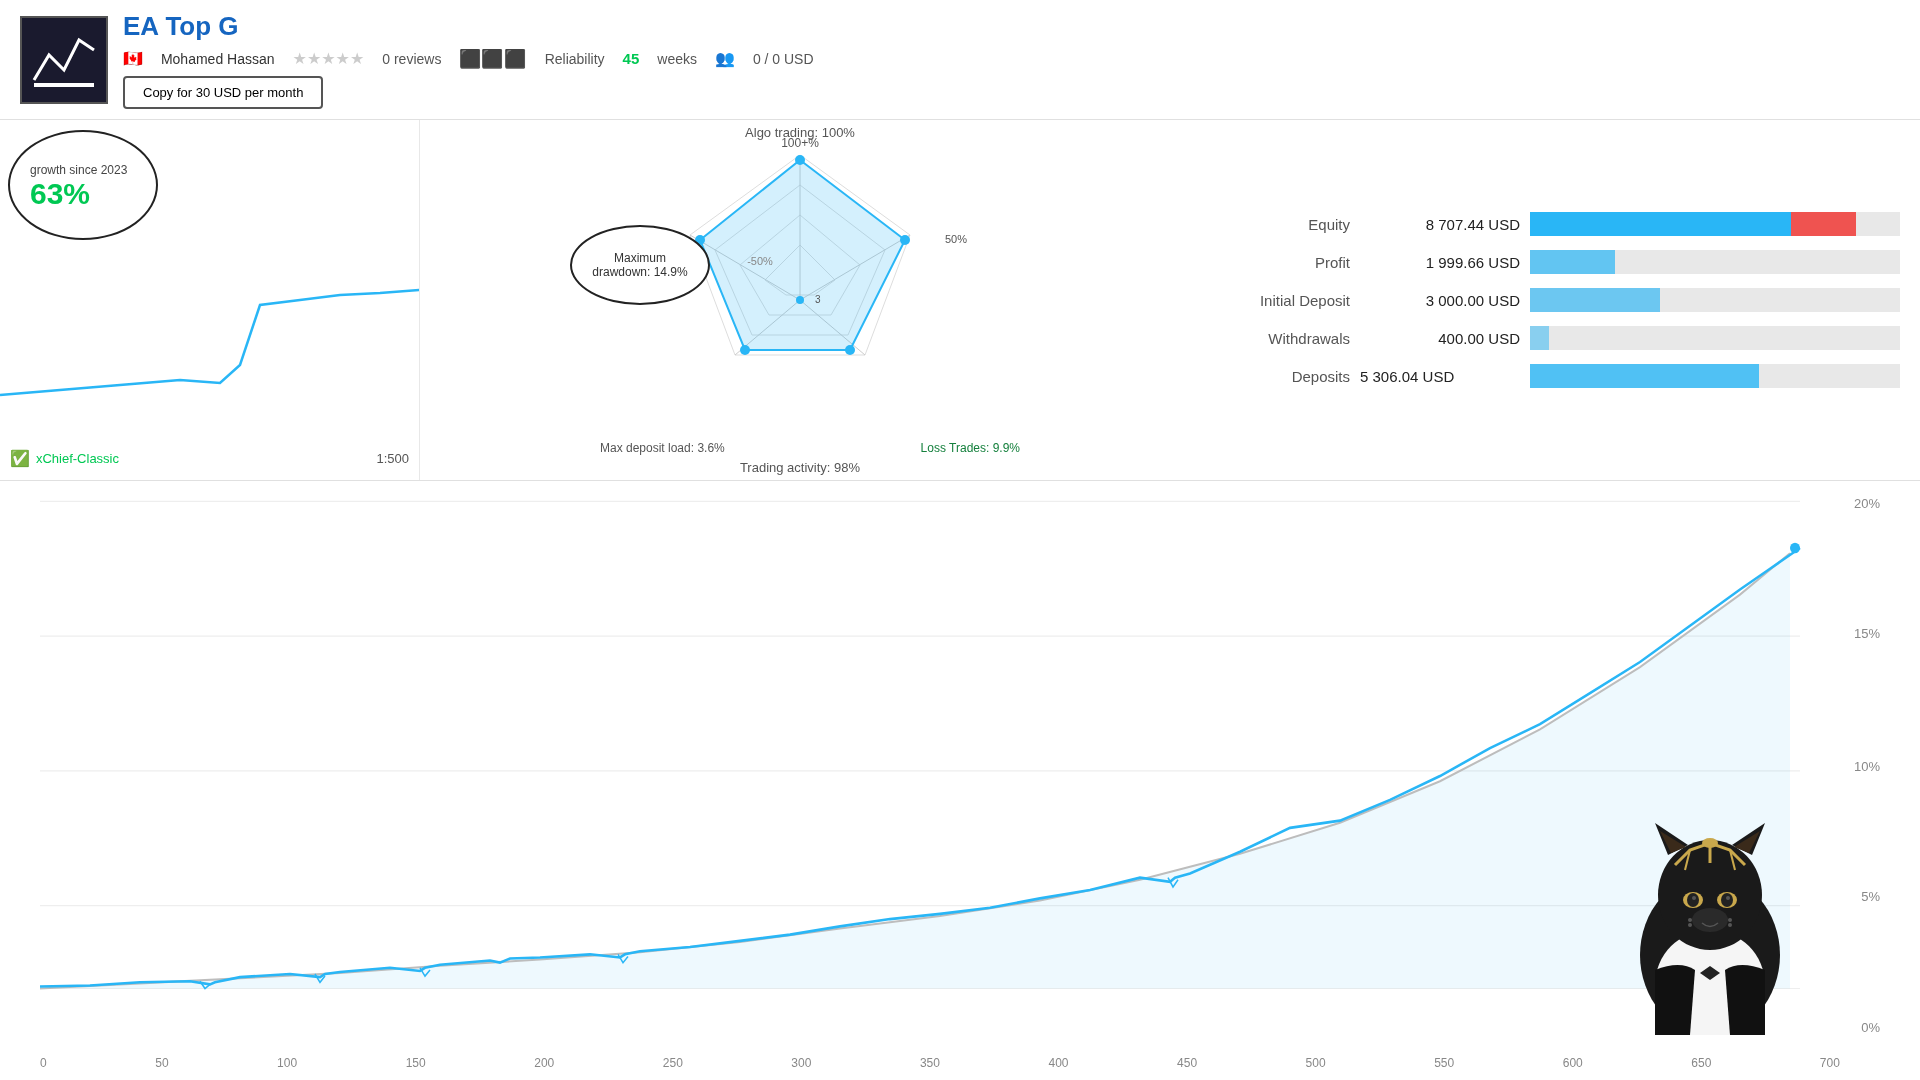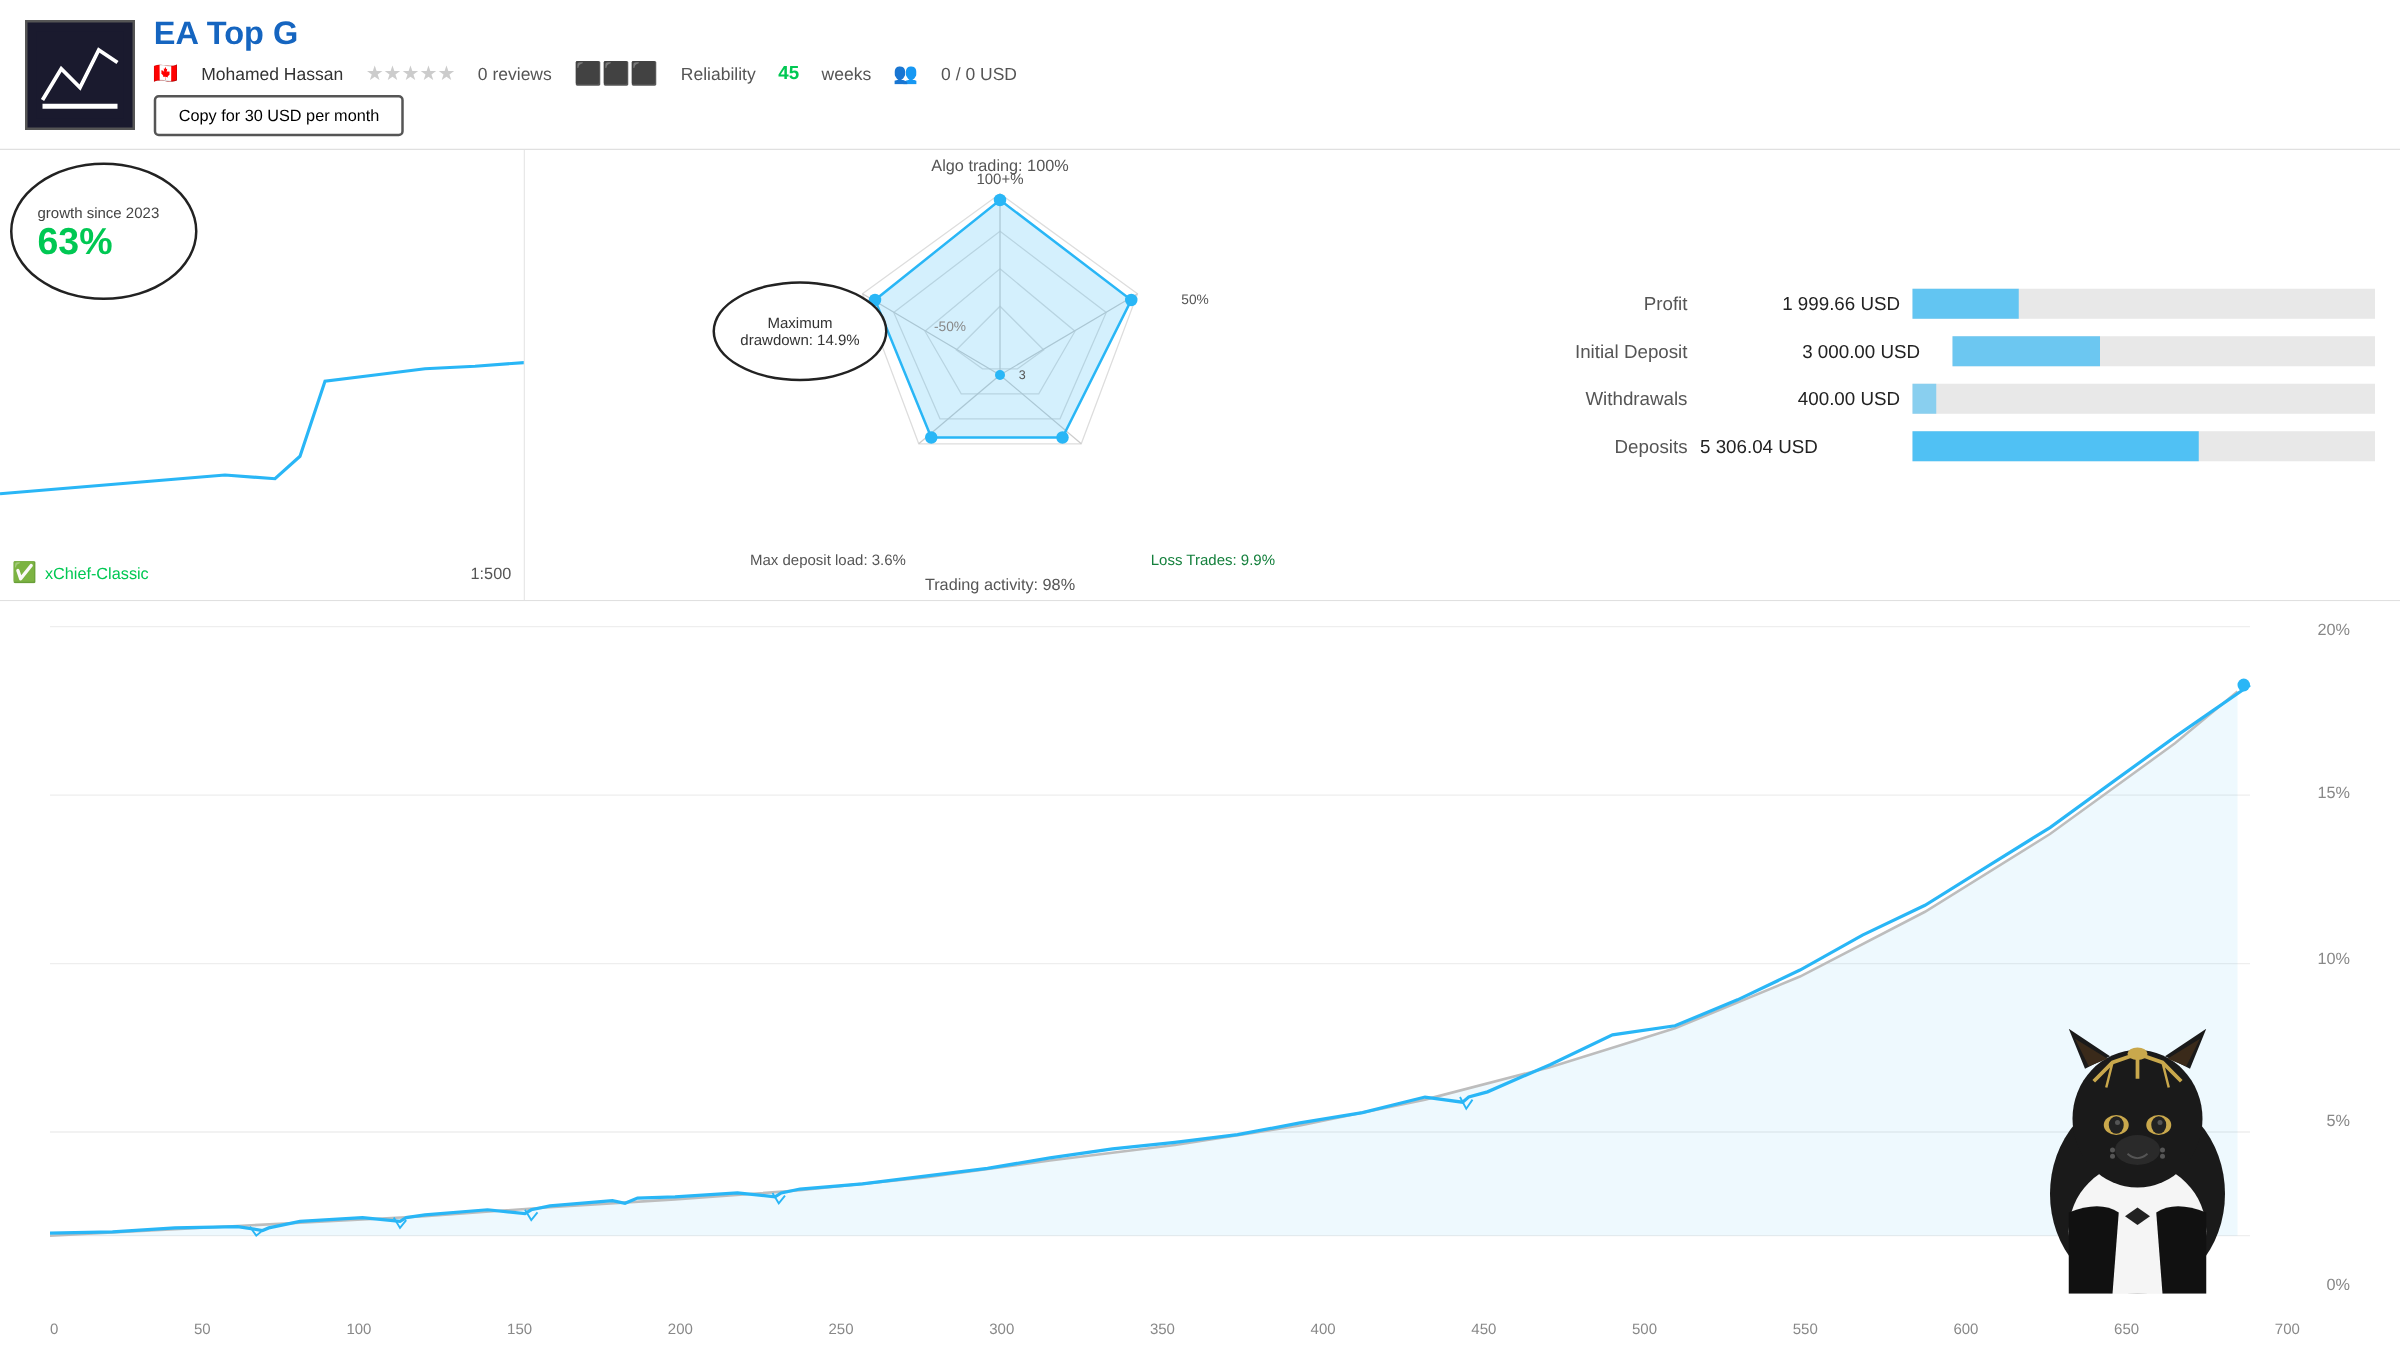--- a/index.html
+++ b/index.html
@@ -110,30 +110,37 @@
       
       <div style="position:absolute;bottom:20px;right:10px;font-size:12px;color:#15803d;">Loss Trades: 9.9%</div>
 
       
       <div style="position:absolute;bottom:0;left:50%;transform:translateX(-50%);font-size:13px;color:#555;white-space:nowrap;">Trading activity: 98%</div>
     </div>
   </div>
 
   <div style="position:absolute;top:120px;left:1180px;right:0;height:360px;padding:20px 20px 20px 20px;display:flex;flex-direction:column;gap:14px;justify-content:center;">
 
+    <div style="display:flex;align-items:center;gap:10px;">
+      <div style="width:150px;text-align:right;font-size:15px;color:#555;">Equity</div>
+      <div style="width:160px;text-align:right;font-size:15px;color:#222;font-weight:500;">8 707.44 USD</div>
+      <div style="flex:1;height:24px;background:#e8e8e8;position:relative;max-width:500px;">
+        <div style="height:100%;width:88%;background:linear-gradient(to right,#29b6f6 80%,#ef5350 80%);"></div>
+      </div>
+    </div>
 
     <div style="display:flex;align-items:center;gap:10px;">
       <div style="width:150px;text-align:right;font-size:15px;color:#555;">Profit</div>
       <div style="width:160px;text-align:right;font-size:15px;color:#222;font-weight:500;">1 999.66 USD</div>
       <div style="flex:1;height:24px;background:#e8e8e8;position:relative;max-width:500px;">
         <div style="height:100%;width:23%;background:#29b6f6;opacity:0.7;"></div>
       </div>
     </div>
 
-    <div style="display:flex;align-items:center;gap:26px;">
+    <div style="display:flex;align-items:center;gap:10px;">
       <div style="width:150px;text-align:right;font-size:15px;color:#555;">Initial Deposit</div>
       <div style="width:160px;text-align:right;font-size:15px;color:#222;font-weight:500;">3 000.00 USD</div>
       <div style="flex:1;height:24px;background:#e8e8e8;position:relative;max-width:500px;">
         <div style="height:100%;width:35%;background:#29b6f6;opacity:0.65;"></div>
       </div>
     </div>
 
     <div style="display:flex;align-items:center;gap:10px;">
       <div style="width:150px;text-align:right;font-size:15px;color:#555;">Withdrawals</div>
       <div style="width:160px;text-align:right;font-size:15px;color:#222;font-weight:500;">400.00 USD</div>

